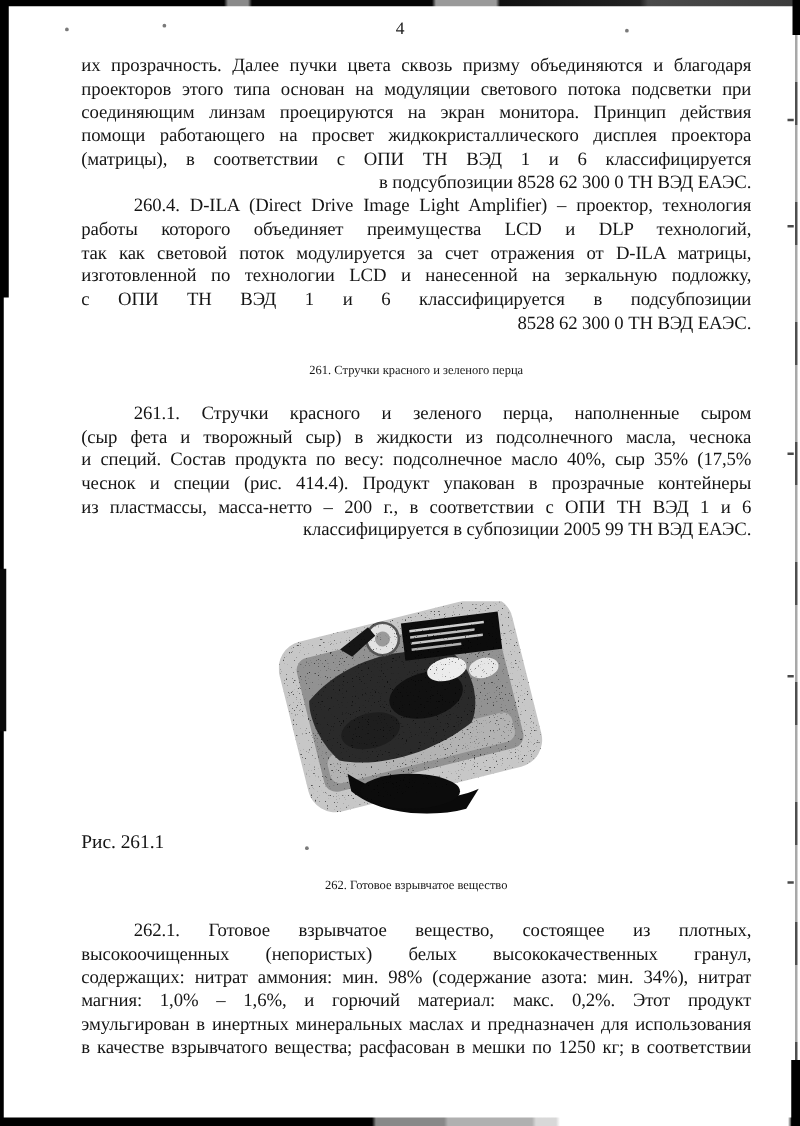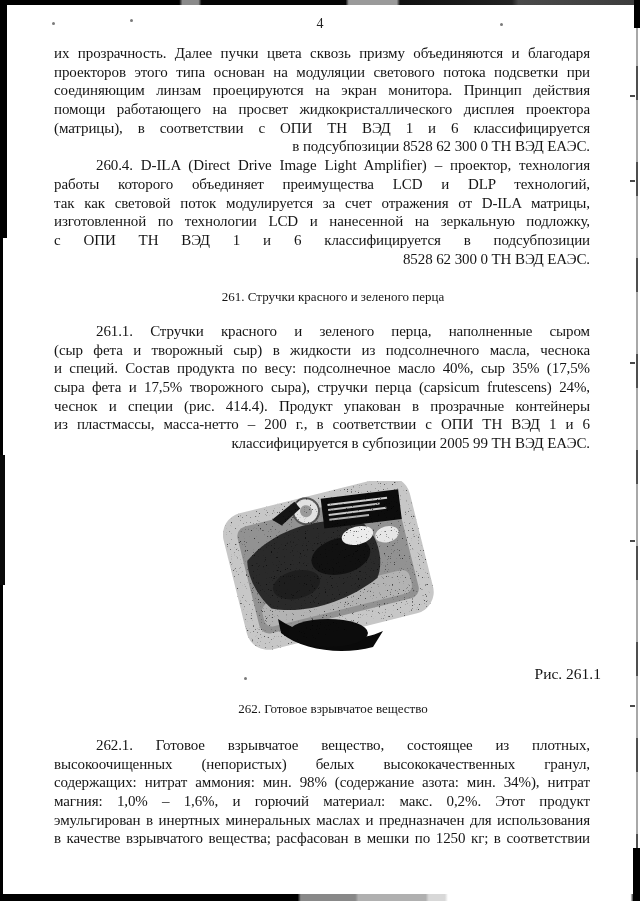--- a/index.html
+++ b/index.html
@@ -19,30 +19,30 @@
   .right-line{position:absolute;left:636px;top:4px;width:2px;height:845px;
     background:repeating-linear-gradient(180deg,#a8a8a8 0 62px,#4f4f4f 62px 96px);}
   .tr-corner{position:absolute;left:634px;top:0;width:6px;height:28px;background:#000;}
   .br-corner{position:absolute;left:633px;top:848px;width:7px;height:53px;background:#000;}
   .tick{position:absolute;width:5px;height:2px;background:#4a4a4a;left:630px;}
   .speck{position:absolute;width:3px;height:3px;background:#7a7a7a;border-radius:50%;}
 
   
   .pagenum{position:absolute;top:16px;left:0;width:640px;text-align:center;
     font-size:14px;color:#222;}
-  .block{position:absolute;left:54px;width:536px;}
+  .block{position:absolute;left:65px;width:536px;}
   .line{height:18.7px;line-height:18.7px;overflow:hidden;text-align:justify;
     font-size:15px;letter-spacing:-0.1px;white-space:normal;}
   .line::after{content:"";display:inline-block;width:100%;height:0;}
   .line.noj{text-align:right;}
   .line.noj::after{content:none;}
   .line.ind{text-indent:42px;font-family:Liberation Serif, serif;}
   .heading{position:absolute;left:65px;width:536px;text-align:center;
-    font-size:13px;height:19px;line-height:19px;}
-  .caption{position:absolute;left:65px;width:536px;text-align:right;
+    font-size:10px;height:19px;line-height:19px;}
+  .caption{position:absolute;left:65px;width:536px;text-align:left;
     font-size:15.5px;height:19px;line-height:19px;}
   .figure{position:absolute;left:223px;top:481px;width:214px;height:170px;}
 </style>
 </head>
 <body>
 
 <div class="top-bar"></div>
 <div class="left-bar"></div>
 <div class="left-bar-top"></div>
 <div class="left-bar-mid"></div>
@@ -77,21 +77,20 @@
     <div class="line">изготовленной по технологии LCD и нанесенной на зеркальную подложку,</div>
     <div class="line">с ОПИ ТН ВЭД 1 и 6 классифицируется в подсубпозиции</div>
     <div class="line noj">8528 62 300 0 ТН ВЭД ЕАЭС.</div>
   </div>
 
 <div class="heading" style="top:287px">261. Стручки красного и зеленого перца</div>
 <div class="block" style="top:322px">
     <div class="line ind">261.1. Стручки красного и зеленого перца, наполненные сыром</div>
     <div class="line">(сыр фета и творожный сыр) в жидкости из подсолнечного масла, чеснока</div>
     <div class="line">и специй. Состав продукта по весу: подсолнечное масло 40%, сыр 35% (17,5%</div>
-    <div class="line">сыра фета и 17,5% творожного сыра), стручки перца (capsicum frutescens) 24%,</div>
     <div class="line">чеснок и специи (рис. 414.4). Продукт упакован в прозрачные контейнеры</div>
     <div class="line">из пластмассы, масса-нетто – 200 г., в соответствии с ОПИ ТН ВЭД 1 и 6</div>
     <div class="line noj">классифицируется в субпозиции 2005 99 ТН ВЭД ЕАЭС.</div>
   </div>
 
 <div class="figure">
   <svg width="214" height="170" viewBox="0 0 214 170">
     <defs>
       <clipPath id="trayclip">
           <rect x="10" y="12" width="192" height="140" rx="22" transform="rotate(-14 107 85)"></rect>

